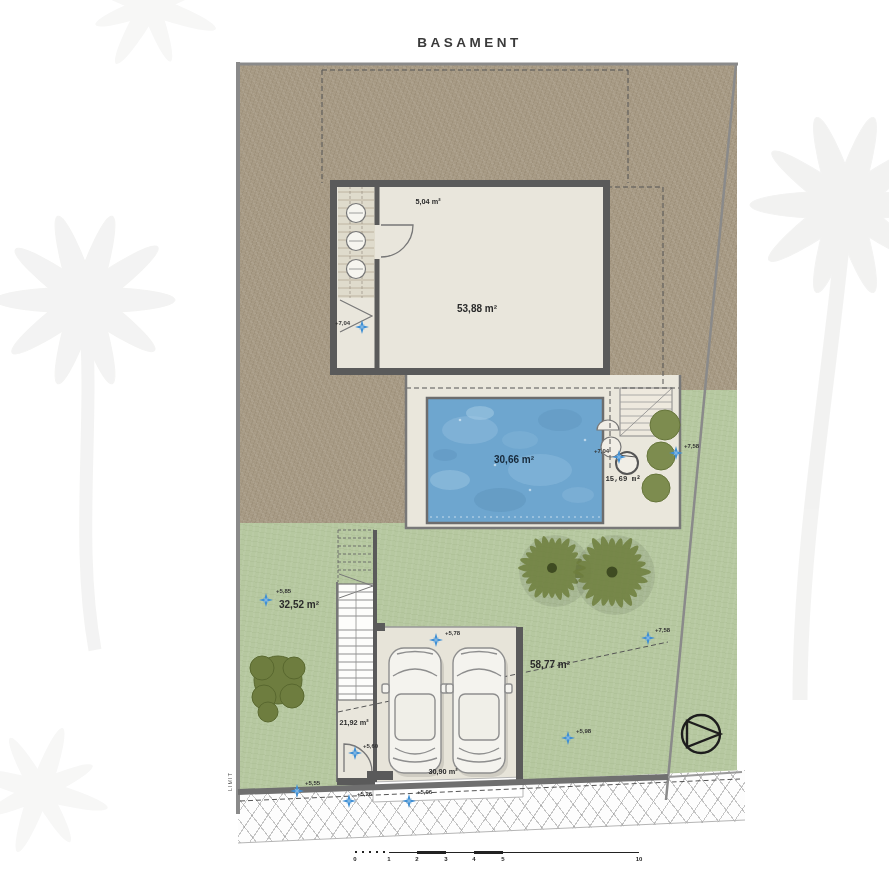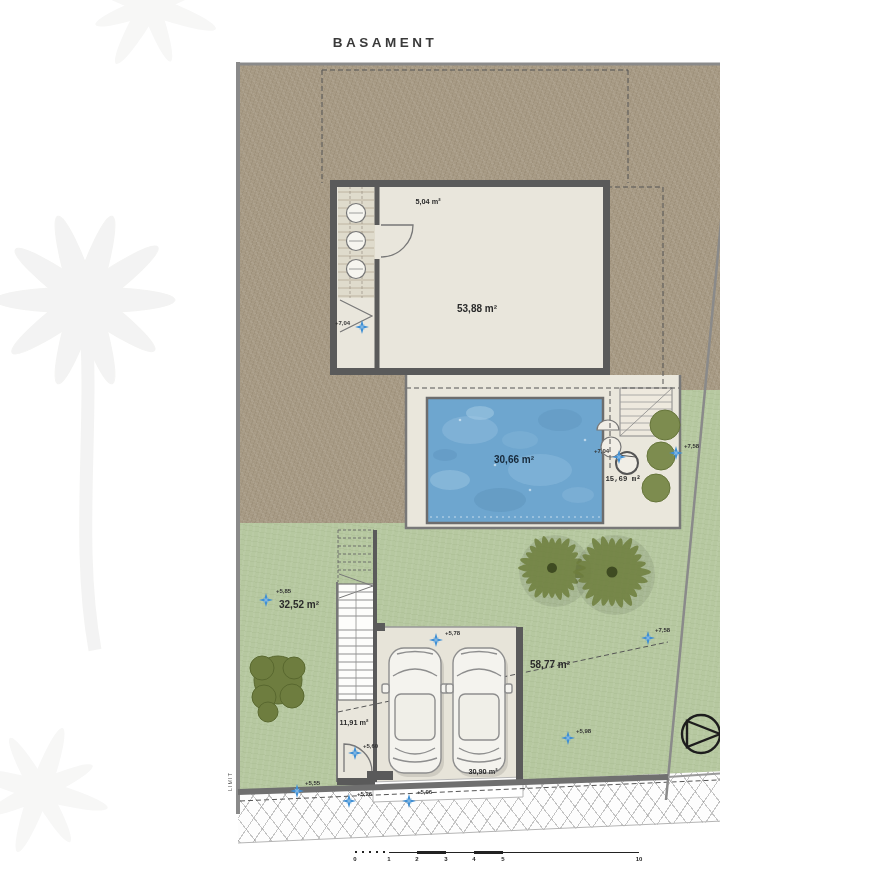--- a/index.html
+++ b/index.html
@@ -1,16 +1,16 @@
 <!DOCTYPE html>
 <html><head>
 <meta charset="utf-8">
 <style>
   html,body{margin:0;padding:0;background:#ffffff;}
-  .sheet{position:relative;width:720px;height:895px;background:#fff;overflow:hidden;
+  .sheet{position:relative;width:889px;height:895px;background:#fff;overflow:hidden;
          font-family:"Liberation Sans",sans-serif;}
   .wm{position:absolute;inset:0;z-index:0;}
   .base{position:absolute;inset:0;z-index:1;}
   .lawn{background-color:#b6c8a0;
         background-image:repeating-linear-gradient(98deg, rgba(255,255,255,.05) 0 2px, transparent 2px 6px),
                          repeating-linear-gradient(8deg, rgba(70,90,40,.05) 0 1px, transparent 1px 5px);
         clip-path:polygon(238px 64px,737px 64px,737px 772px,668px 777px,238px 795px);}
   .earth{background-color:#a69983;
         background-image:repeating-linear-gradient(17deg, rgba(255,255,255,.05) 0 1px, transparent 1px 3px),
                          repeating-linear-gradient(107deg, rgba(60,45,25,.07) 0 1px, transparent 1px 4px),
@@ -267,22 +267,22 @@
   </svg>
 
   <div class="title">BASAMENT</div>
 
   <div class="a small" style="left:388px;top:201px;margin-left:40px;">5,04 m²</div>
   <div class="a" style="left:477px;top:308px;">53,88 m²</div>
   <div class="a" style="left:514px;top:459px;color:#17293a;">30,66 m²</div>
   <div class="a small" style="left:623px;top:479px;font-family:Liberation Mono, monospace;">15,69 m²</div>
   <div class="a" style="left:299px;top:604px;">32,52 m²</div>
   <div class="a" style="left:550px;top:664px;">58,77 m²</div>
-  <div class="a small" style="left:354px;top:722px;">11,91 m²</div>
-  <div class="a small" style="left:443px;top:771px;margin-left:40px;">30,90 m²</div>
+  <div class="a small" style="left:354px;top:722px;">21,92 m²</div>
+  <div class="a small" style="left:443px;top:771px;">30,90 m²</div>
 
   <svg class="st" style="left:354px;top:319px;" viewBox="-8 -8 16 16">
       <path d="M0,-7 L1.6,-1.6 L7,0 L1.6,1.6 L0,7 L-1.6,1.6 L-7,0 L-1.6,-1.6 Z" fill="#3f8fd4"></path>
       <path d="M0,-7 L1.6,-1.6 L7,0 L1.6,1.6 L0,7 L-1.6,1.6 L-7,0 L-1.6,-1.6 Z" fill="#7db4e2" transform="rotate(45) scale(0.55)"></path>
     </svg>
   <span class="lv" style="left:335px;top:320px;">+7,04</span>
 
   <svg class="st" style="left:611px;top:449px;" viewBox="-8 -8 16 16">
       <path d="M0,-7 L1.6,-1.6 L7,0 L1.6,1.6 L0,7 L-1.6,1.6 L-7,0 L-1.6,-1.6 Z" fill="#3f8fd4"></path>
       <path d="M0,-7 L1.6,-1.6 L7,0 L1.6,1.6 L0,7 L-1.6,1.6 L-7,0 L-1.6,-1.6 Z" fill="#7db4e2" transform="rotate(45) scale(0.55)"></path>

